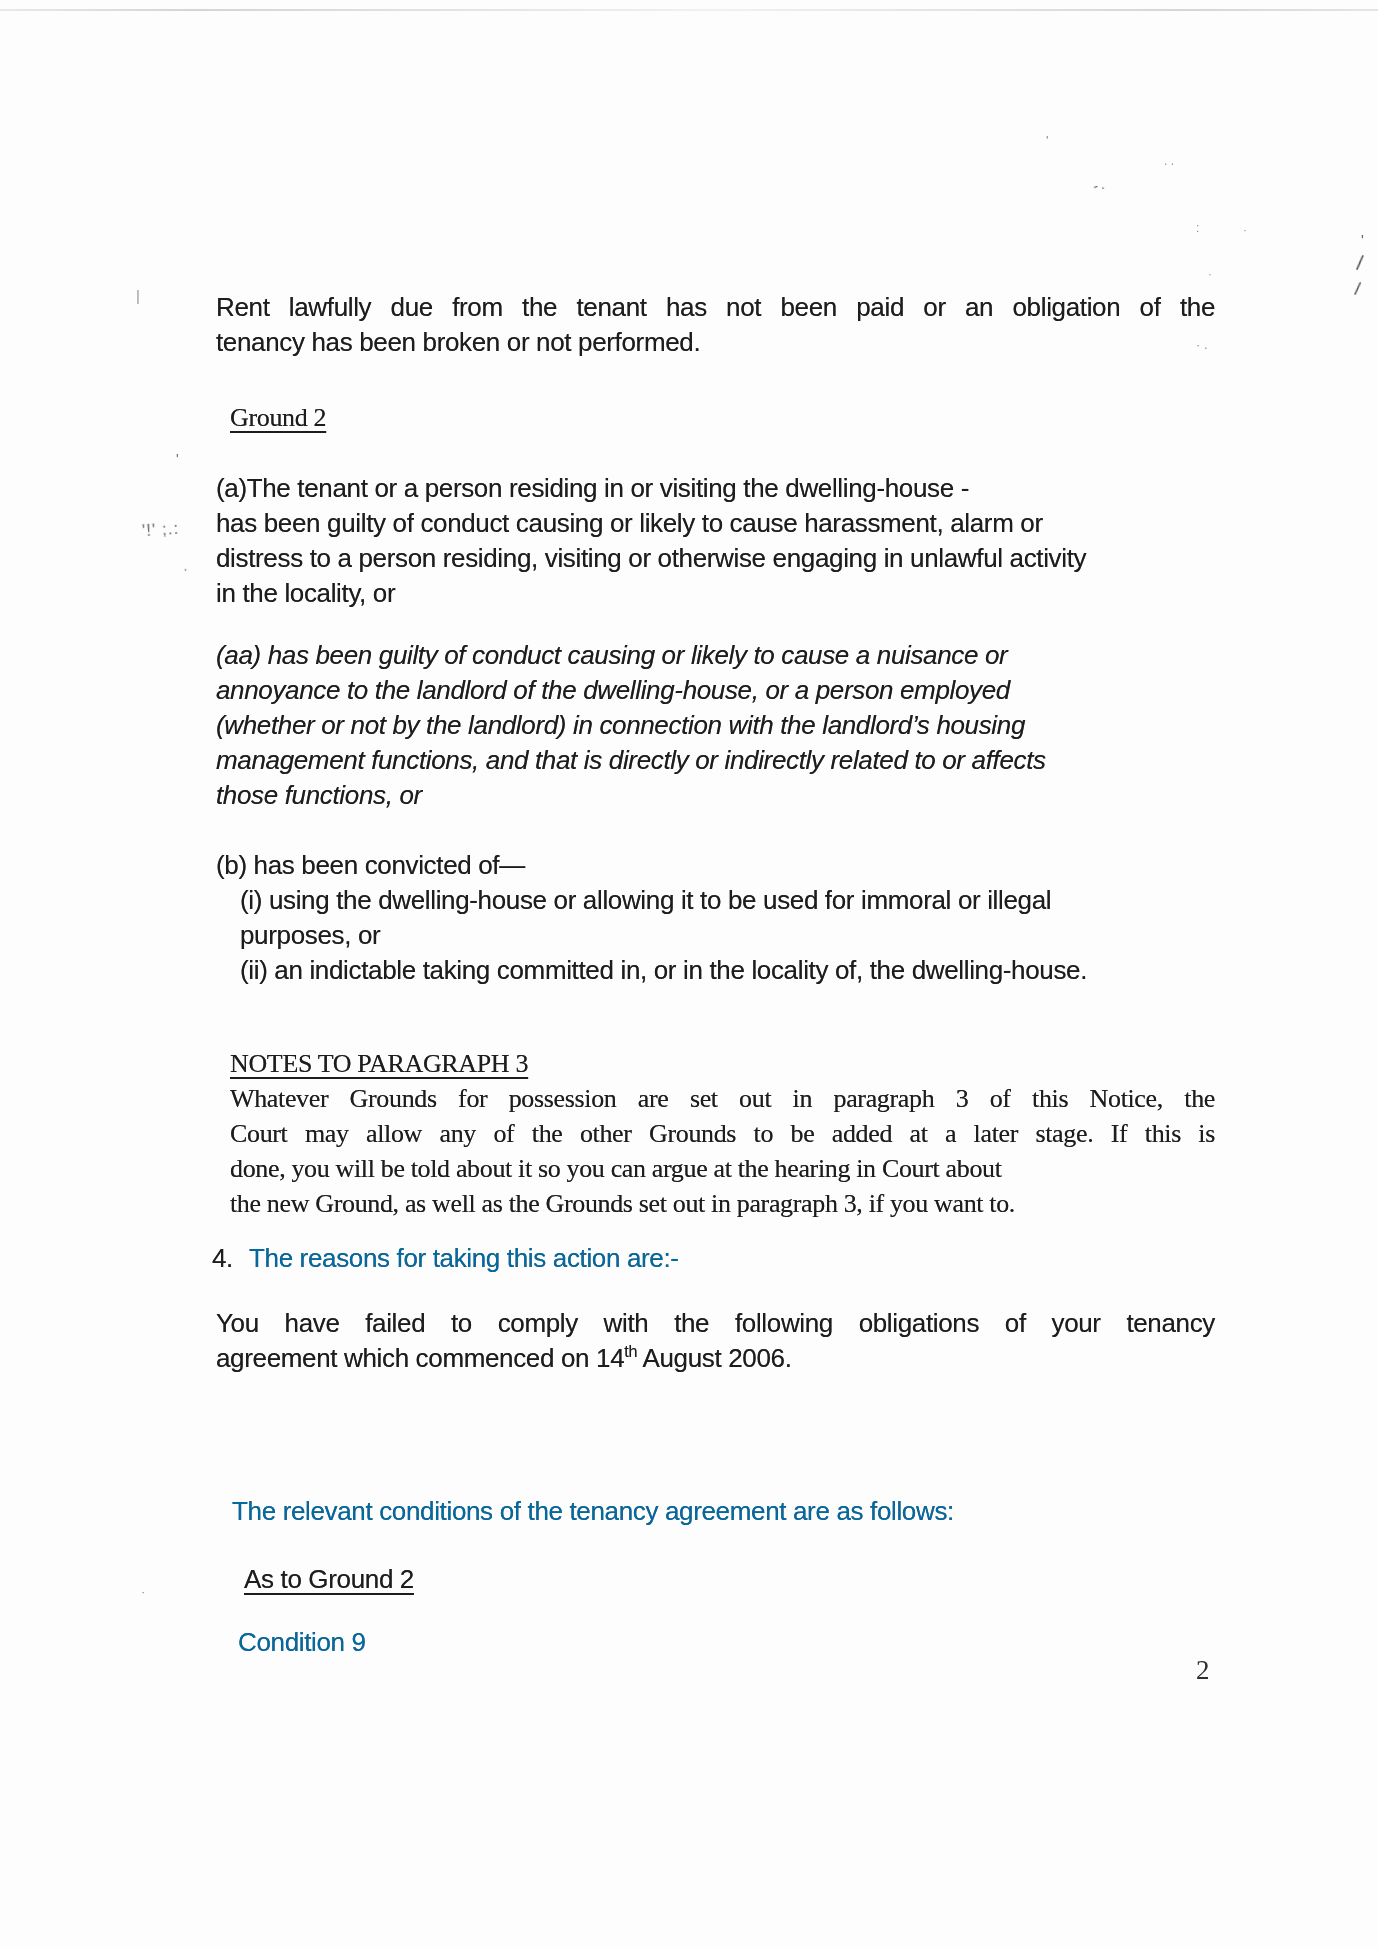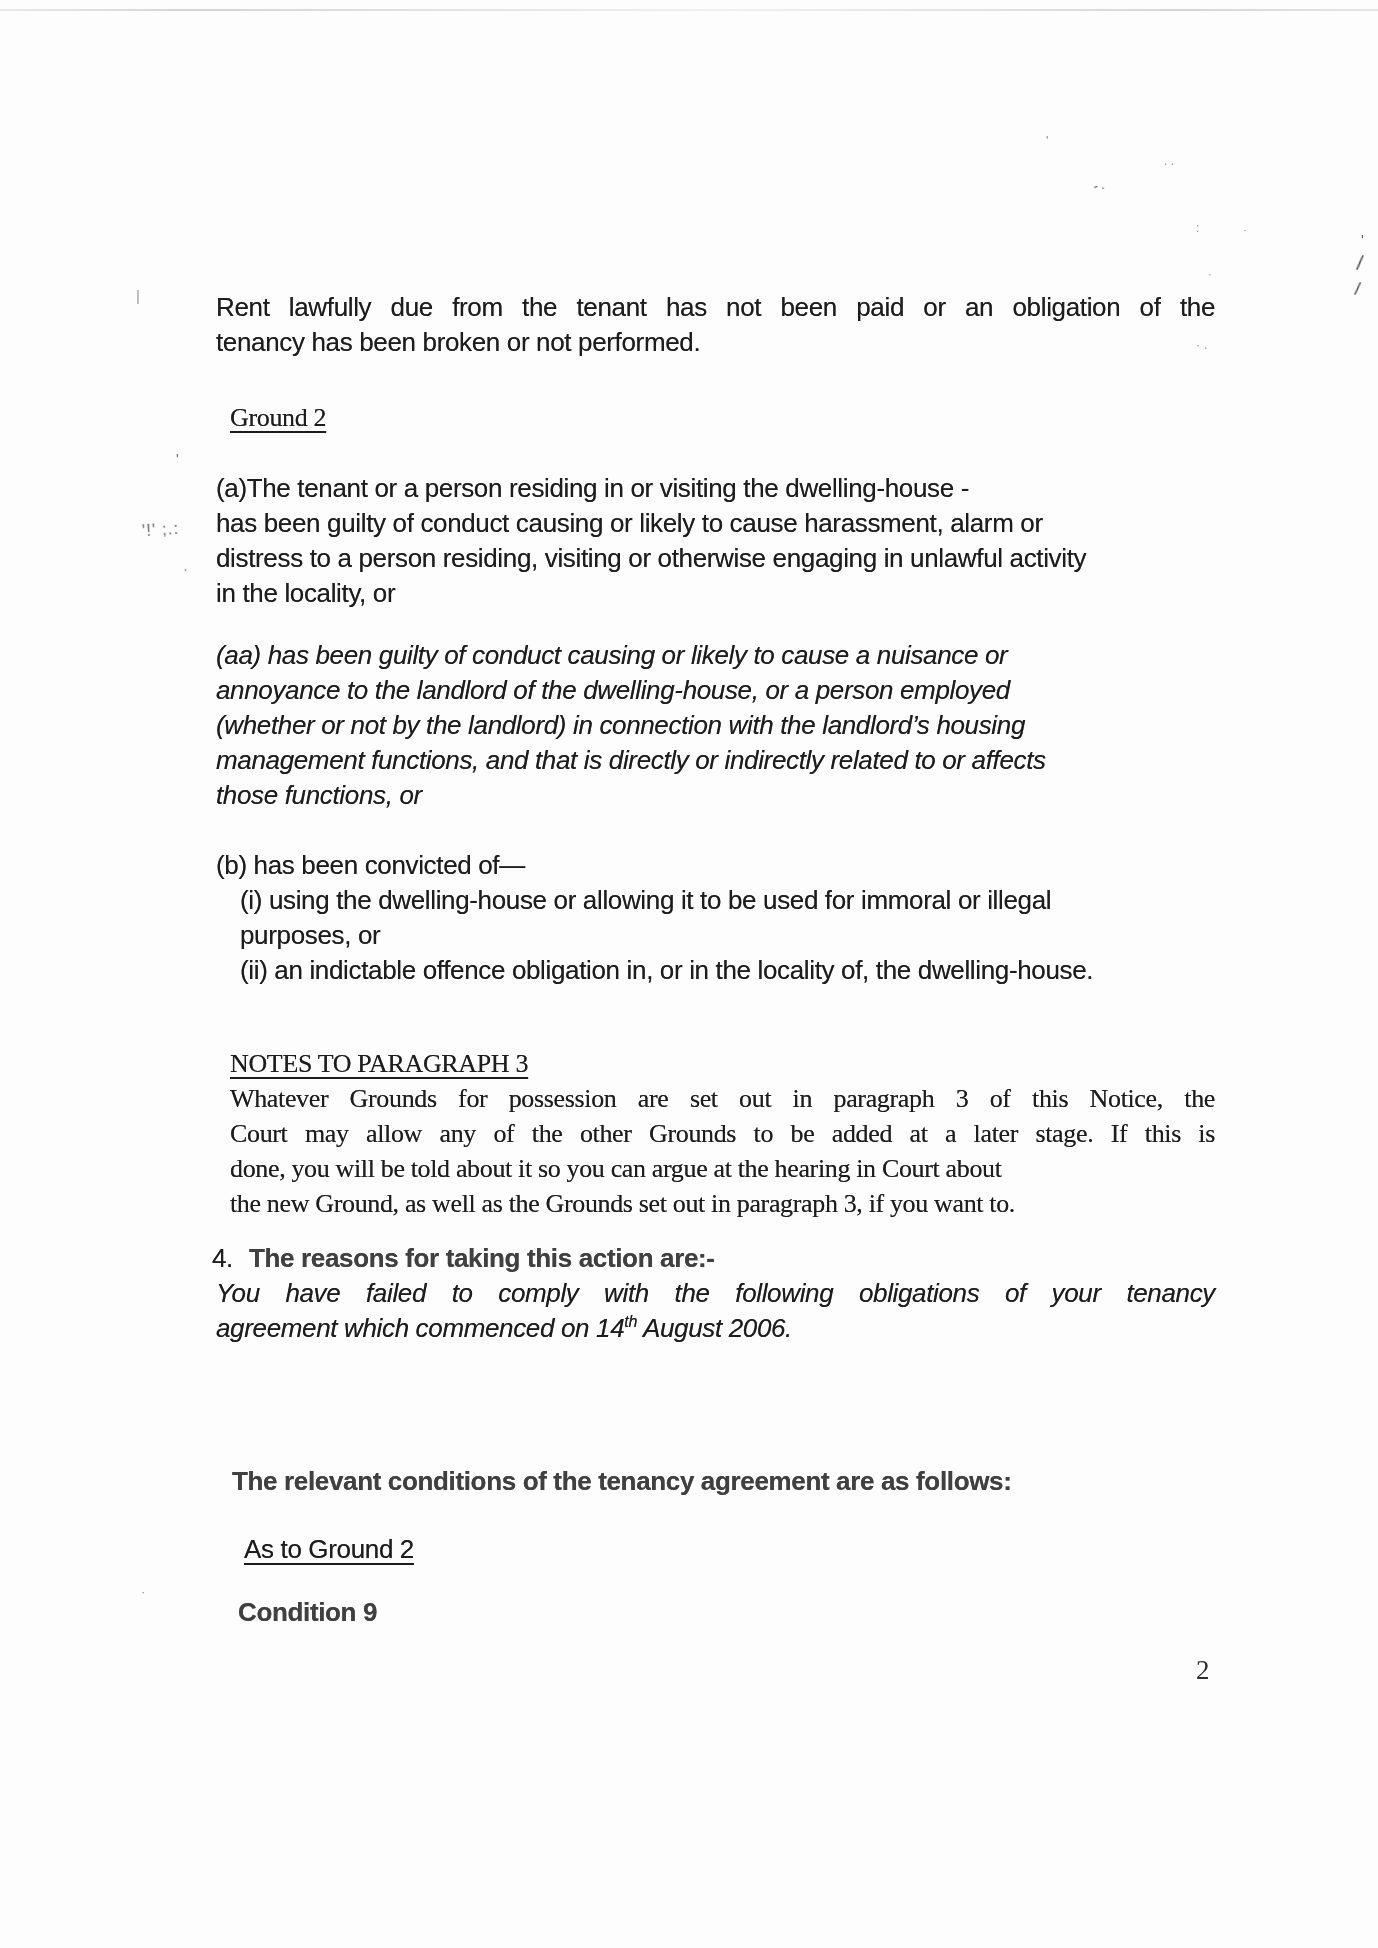--- a/index.html
+++ b/index.html
@@ -26,33 +26,33 @@
     text-shadow:0 0 .5px rgba(25,25,25,.65);
   }
   .block{margin:0;}
   .line{white-space:nowrap;}
   .jline{text-align:justify;text-align-last:justify;}
   .underl{
     text-decoration:underline;
     text-decoration-thickness:2px;
     text-underline-offset:5px;
   }
-  .bold{font-weight:bold;color:#404040;}
+  .bold{font-weight:normal;color:#0369a1;}
   .sub{margin-left:24px;}
   .ml12{margin-left:28px;}
   .ml14{margin-left:14px;font-family:Liberation Serif, serif;}
   .ml16{margin-left:16px;}
   .ml22{margin-left:22px;}
   #ground2{margin-top:40px;}
   #para-a{margin-top:36px;}
   #para-aa{margin-top:27px;font-style:italic;}
   #para-b{margin-top:35px;}
   #notes{margin-top:58px;}
   #item4{margin-top:20px;}
-  #para-you{font-style:italic;}
+  #para-you{margin-top:30px;}
   #relevant{margin-top:118px;}
   #asto{margin-top:33px;}
   #cond9{margin-top:28px;}
   .i4num{display:inline-block;margin-left:-4px;margin-right:16px;}
   sup{font-size:0.62em;vertical-align:super;line-height:0;}
   .pagenum{
     position:absolute;left:1196px;top:1655px;
     font-family:"Liberation Serif", serif;
     font-size:27px;color:#2e2e2e;
   }
@@ -108,21 +108,21 @@
       <div class="line">annoyance to the landlord of the dwelling-house, or a person employed</div>
       <div class="line">(whether or not by the landlord) in connection with the landlord’s housing</div>
       <div class="line">management functions, and that is directly or indirectly related to or affects</div>
       <div class="line">those functions, or</div>
     </div>
 
     <div class="block" id="para-b">
       <div class="line">(b) has been convicted of—</div>
       <div class="line sub">(i) using the dwelling-house or allowing it to be used for immoral or illegal</div>
       <div class="line sub">purposes, or</div>
-      <div class="line sub">(ii) an indictable offence obligation in, or in the locality of, the dwelling-house.</div>
+      <div class="line sub">(ii) an indictable taking committed in, or in the locality of, the dwelling-house.</div>
     </div>
 
     <div class="block ml14" id="notes">
       <div class="line">
         <span class="underl">NOTES TO PARAGRAPH 3</span>
       </div>
       <div class="jline">Whatever Grounds for possession are set out in paragraph 3 of this Notice, the</div>
       <div class="jline">Court may allow any of the other Grounds to be added at a later stage. If this is</div>
       <div class="line">done, you will be told about it so you can argue at the hearing in Court about</div>
       <div class="line">the new Ground, as well as the Grounds set out in paragraph 3, if you want to.</div>

